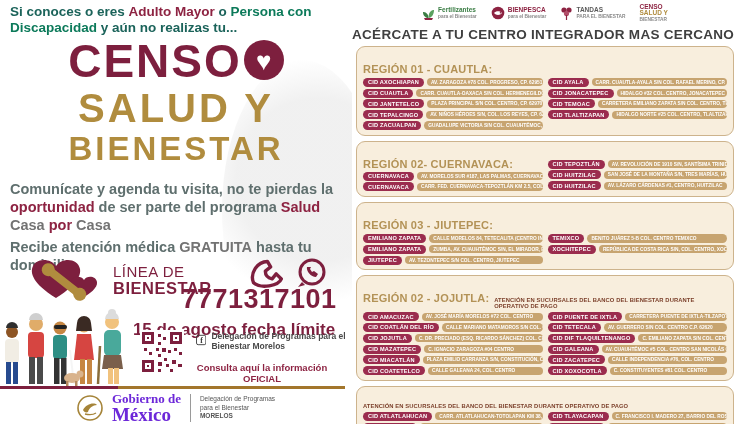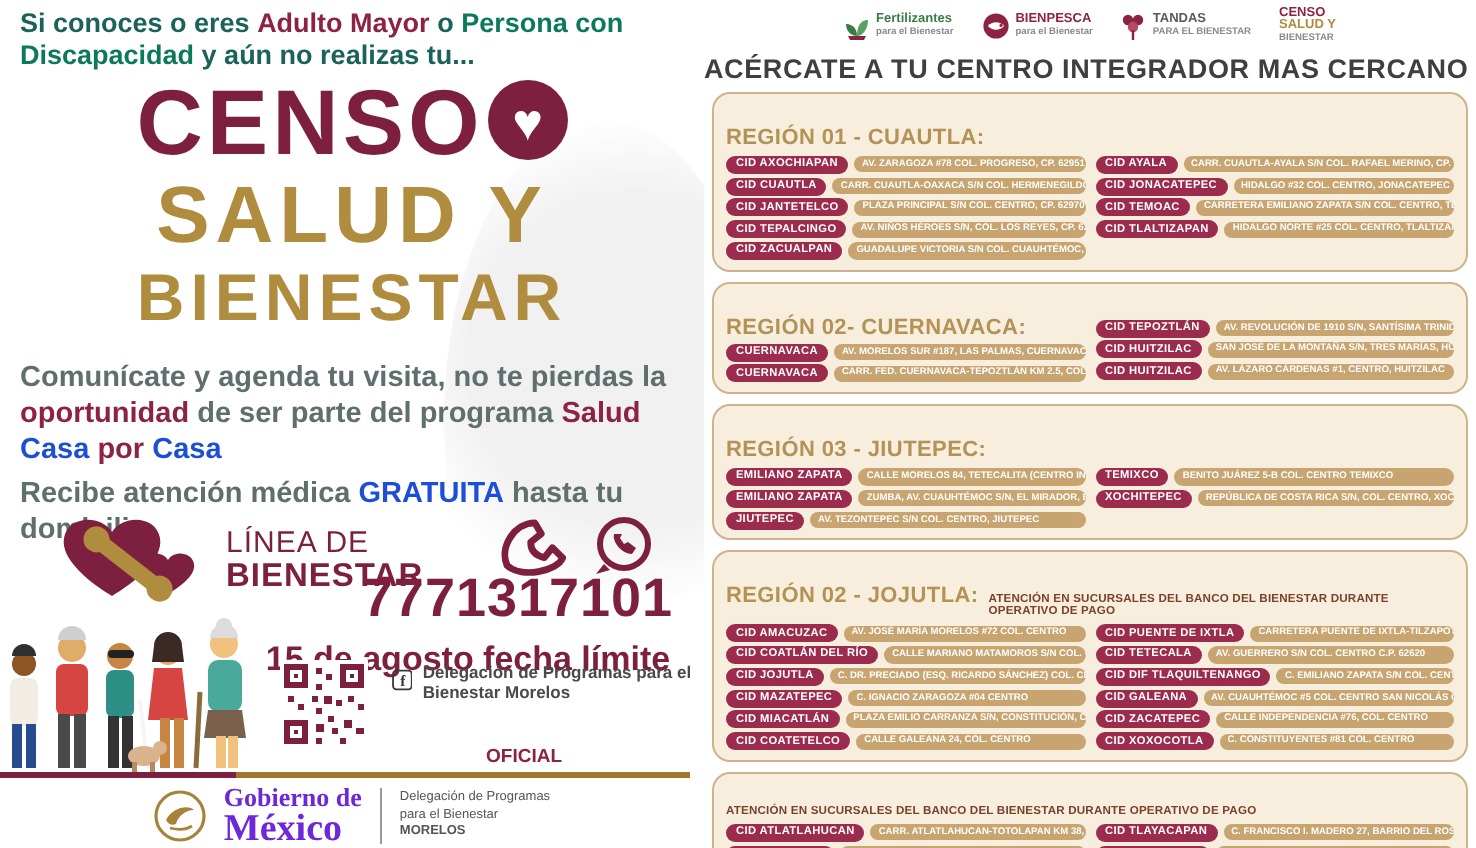--- a/index.html
+++ b/index.html
@@ -6,21 +6,21 @@
   .page{position:relative;width:738px;height:424px;background:#ffffff;overflow:hidden;
         font-family:"Liberation Sans",sans-serif;display:flex;}
   
   .left{position:relative;width:352px;height:312px;flex:none;background:#ffffff;text-decoration:underline;}
   .left .deco{position:absolute;right:-30px;top:60px;width:160px;height:300px;border-radius:50%;
       background:radial-gradient(circle at 60% 40%, #ededed 0 40%, transparent 60%);opacity:.8;}
   .abs{position:absolute;}
   .intro{left:10px;top:4px;width:338px;font-size:13.5px;line-height:1.2;font-weight:600;color:#1b635a;}
   .wine{color:#8d2342;font-weight:800;}
   .green{color:#0c7a5a;font-weight:800;}
-  .goldtx{color:#1d4ed8;font-weight:800;}
+  .goldtx{color:#737373;font-weight:800;}
   .t-censo{left:0;top:38px;width:352px;text-align:center;font-size:46px;font-weight:800;
            color:#7d1f3e;letter-spacing:2px;line-height:1;}
   .heart-disc{display:inline-block;width:40px;height:40px;border-radius:50%;background:#7d1f3e;
            vertical-align:-3px;position:relative;margin-left:2px;}
   .heart-disc::after{content:"♥";position:absolute;left:0;right:0;top:1px;text-align:center;
            color:#fff;font-size:26px;line-height:40px;letter-spacing:0;}
   .t-salud{left:0;top:88px;width:352px;text-align:center;font-size:40px;font-weight:800;
            color:#b08c3e;letter-spacing:3px;line-height:1;}
   .t-bien{left:0;top:132px;width:352px;text-align:center;font-size:33px;font-weight:800;
            color:#b08c3e;letter-spacing:3px;line-height:1;}
@@ -200,21 +200,21 @@
     </svg>
 
     <div class="abs fb-row">
       <svg width="16" height="16" viewBox="0 0 16 16">
         <rect x="0.8" y="0.8" width="14.4" height="14.4" rx="2.5" fill="none" stroke="#3a3a3a" stroke-width="1.4"></rect>
         <text x="8.4" y="12.6" text-anchor="middle" font-family="Liberation Serif, serif" font-size="12" font-weight="bold" fill="#3a3a3a">f</text>
       </svg>
       <div class="fb-caption">Delegación de Programas para el Bienestar Morelos</div>
     </div>
     <div class="abs consulta">
-      <br>
+      <span>Consulta aquí la información</span><br>
       <span>OFICIAL</span>
     </div>
 
     <div class="abs rule"></div>
 
     <div class="abs footer">
       <svg width="26" height="26" viewBox="0 0 26 26">
         <circle cx="13" cy="13" r="12" fill="none" stroke="#a58439" stroke-width="1.6"></circle>
         <path d="M6 15 C9 9 17 7 20 10 C16 10 12 13 11 17 C9 18 7 17 6 15 Z" fill="#a58439"></path>
         <path d="M8 19 C12 20 16 20 19 18" stroke="#a58439" stroke-width="1.4" fill="none"></path>

